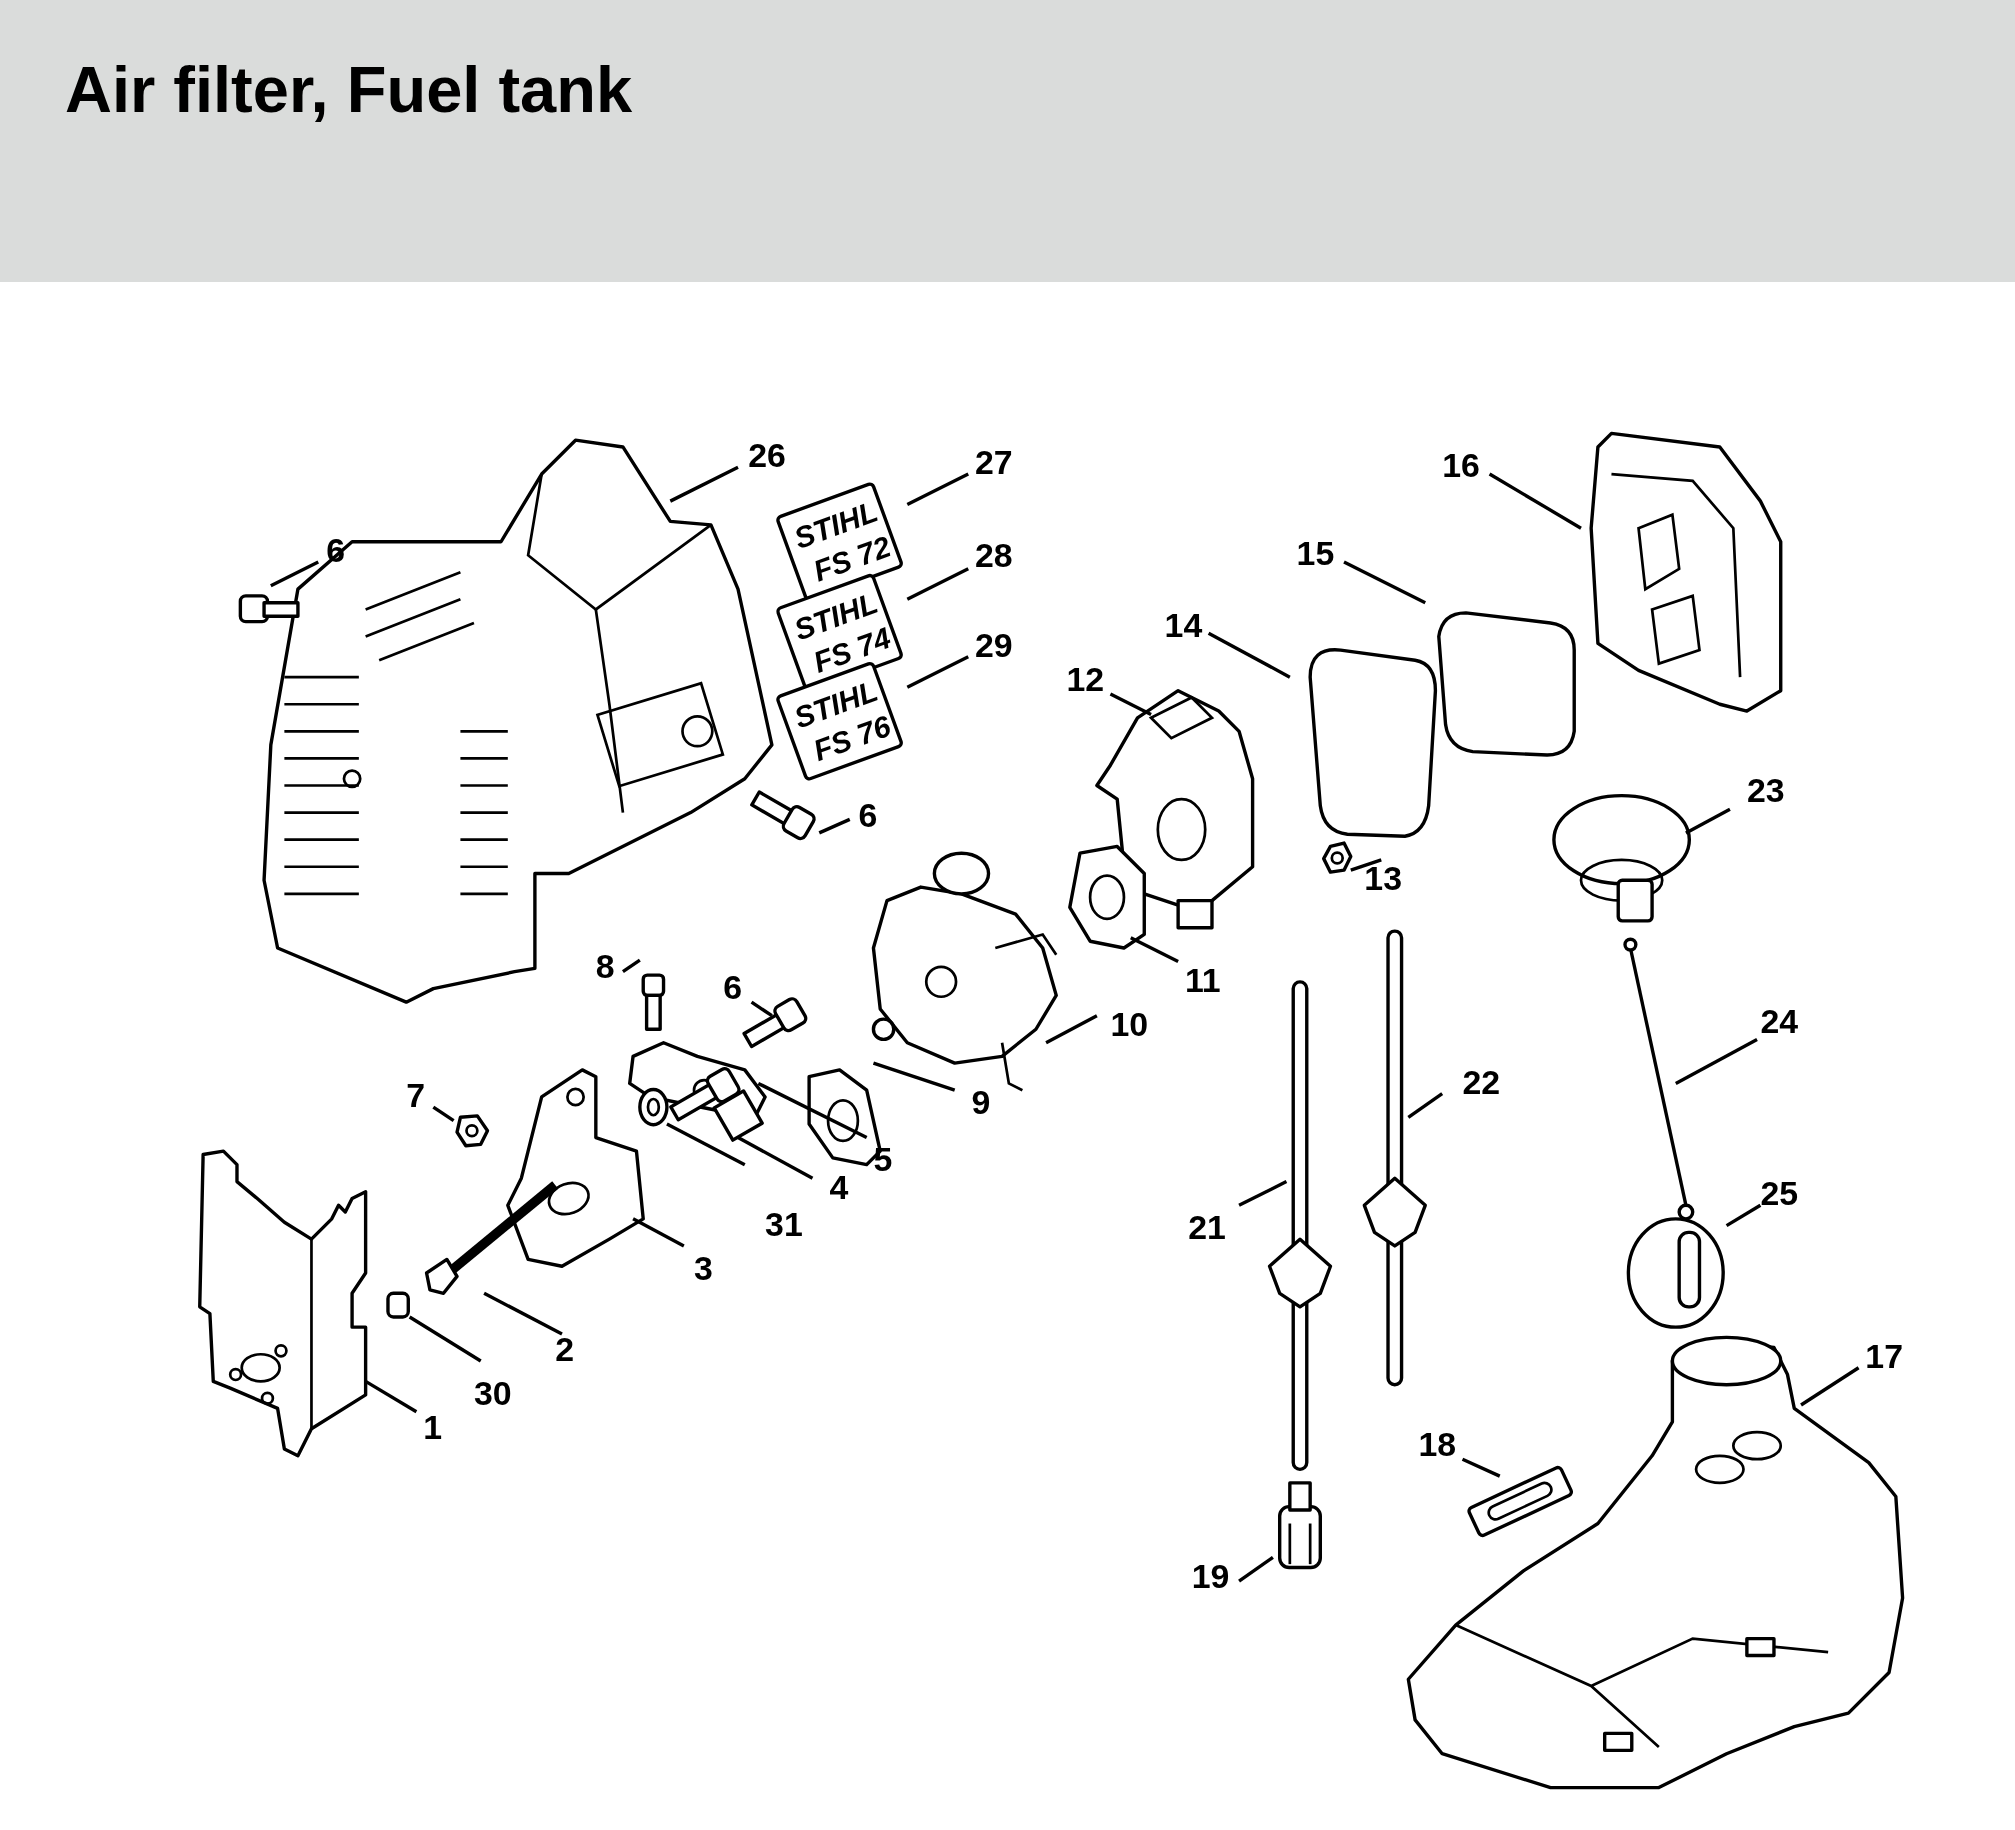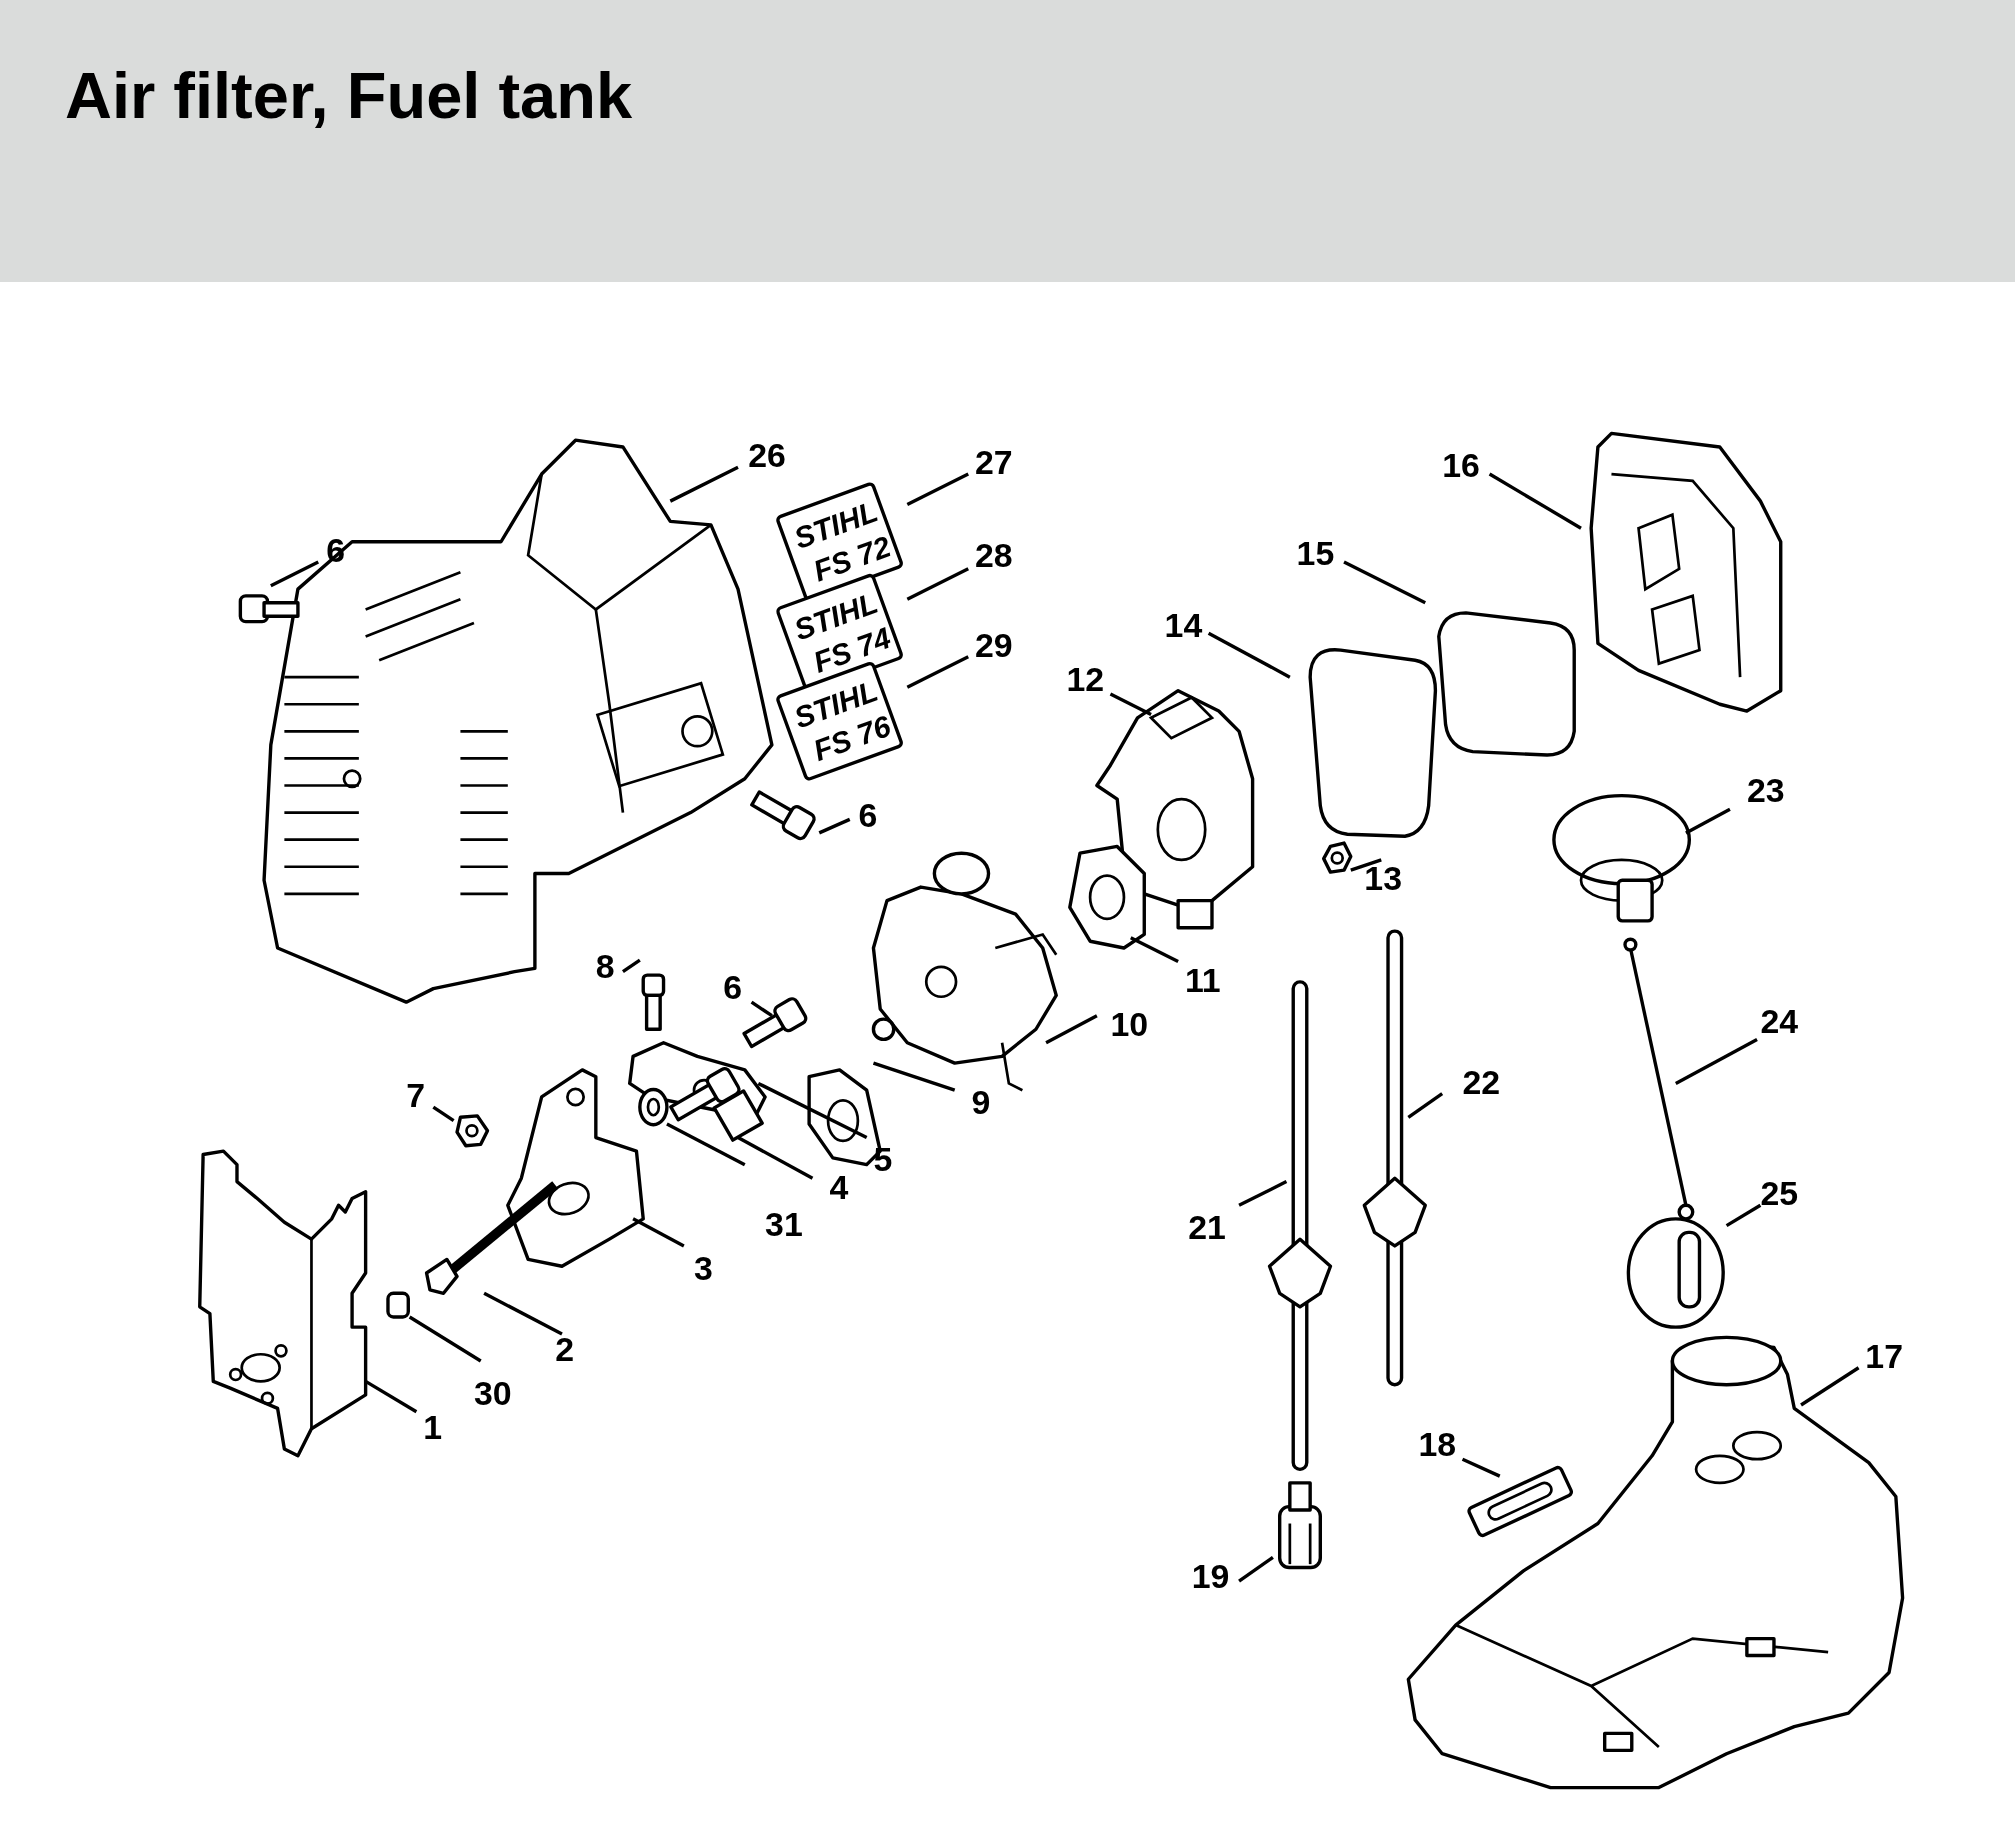--- a/index.html
+++ b/index.html
@@ -1,20 +1,20 @@
 <!DOCTYPE html>
 <html style="font-size:10.8px"><head>
 <meta charset="utf-8">
 <style>
   html, body { margin: 0; padding: 0; background: #ffffff; }
   body { width: 2015px; height: 1831px; position: relative; overflow: hidden;
          font-family: "Liberation Sans", sans-serif; }
   .header { position: absolute; left: 0; top: 0; width: 2015px; height: 282px;
             background: #dadcdb; }
-  .title { position: absolute; left: 65px; top: 58px; margin: 0;
+  .title { position: absolute; left: 65px; top: 52px; margin: 0;
            font-family: "Liberation Sans", sans-serif; font-weight: 700;
            font-size: 65px; color: #000000; letter-spacing: 0px; text-align: center; }
   svg.diagram { position: absolute; left: 0; top: 0; }
   .part { fill: #ffffff; stroke: #000; stroke-width: 5; stroke-linejoin: round; }
   .thin { fill: none; stroke: #000; stroke-width: 4; }
   .leader { stroke: #000; stroke-width: 5; }
   .callout { font-family: "Liberation Sans", sans-serif; font-weight: 700;
              font-size: 50px; fill: #000; }
   .decal-text { font-family: "Liberation Sans", sans-serif; font-weight: 700;
                 font-style: italic; font-size: 44px; fill: #000; }

